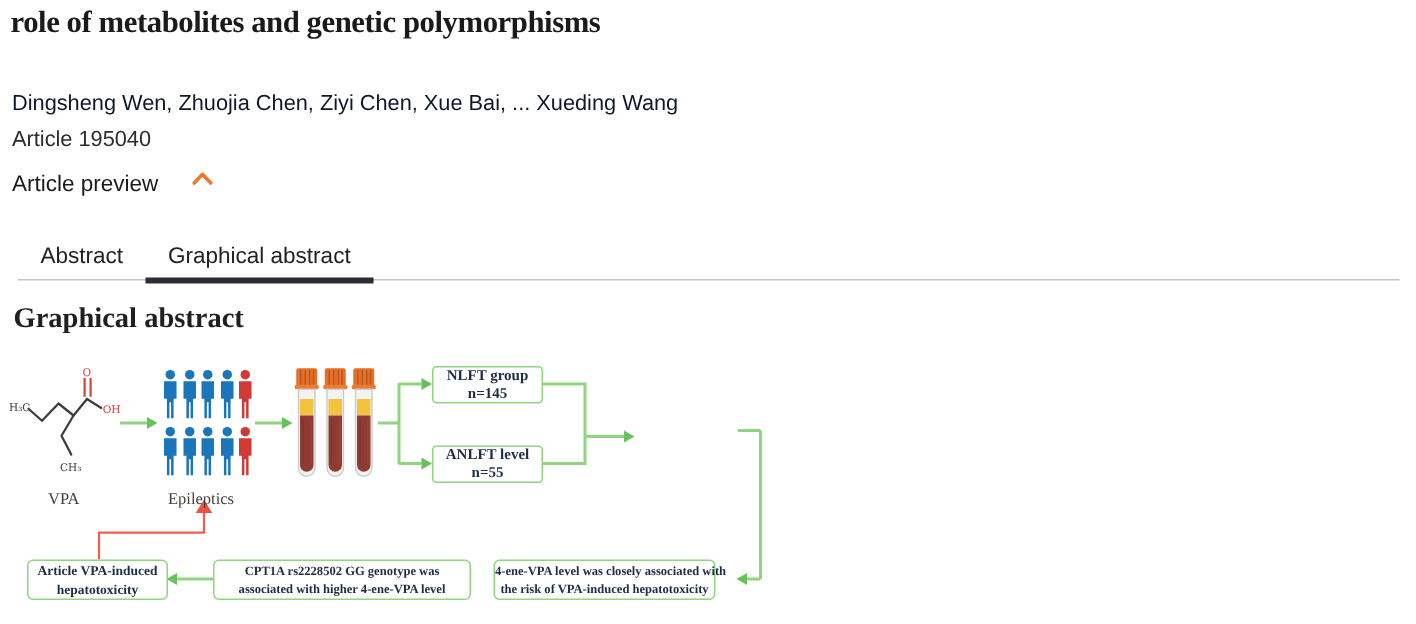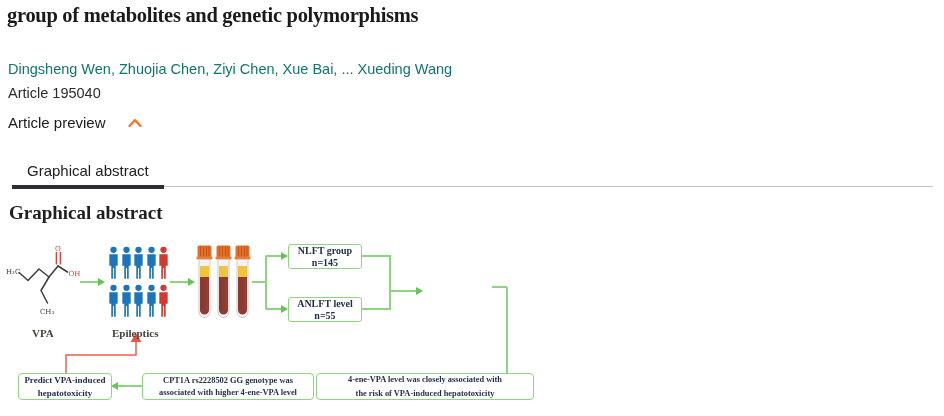--- a/index.html
+++ b/index.html
@@ -11,25 +11,25 @@
   .abs { position:absolute; }
 
   
   .title {
     left:7px; top:1px; width:930px;
     font-family:"Liberation Serif", serif;
     font-size:20.5px; line-height:28px; letter-spacing:-0.3px;
     color:#1a1a1a; cursor:pointer;
   }
   .title span { display:block; white-space:nowrap; }
-  .authors { left:8px; top:61px; font-size:14.5px; color:#0f766e; }
+  .authors { left:8px; top:61px; font-size:14.5px; color:#0f172a; }
   .article-num { left:8px; top:85px; font-size:14.5px; color:#2b2b2b; }
   .preview-toggle {
     left:8px; top:114px; font-size:15px; color:#1b1b1b;
-    display:flex; align-items:center; gap:22px; cursor:pointer;
+    display:flex; align-items:flex-start; gap:22px; cursor:pointer;
   }
 
   
   .tabs-wrap {
     left:12px; top:160px; width:921px;
     display:flex; border-bottom:1px solid #c2c2ca;
   }
   .tab {
     padding:2px 15px 7px; font-size:15px; color:#202124;
     position:relative; cursor:pointer; white-space:nowrap;
@@ -43,21 +43,21 @@
     left:9px; top:202px;
     font-family:"Liberation Serif", serif; font-size:19px; color:#1f1f1f;
   }
 
   
   .figure { left:0; top:233px; width:544px; height:183px; }
   .connectors { position:absolute; left:0; top:0; }
 
   .fig-label {
     position:absolute; font-family:"Liberation Serif", serif;
-    font-size:11px; color:#45423a; white-space:nowrap;font-weight:bold;
+    font-size:11px; color:#45423a; white-space:nowrap;
   }
 
   .person-rows { position:absolute; left:107px; top:12px; }
   .person-row { display:flex; height:37px; }
   .person-row + .person-row { margin-top:1px; }
   .person-row svg { margin-right:-0.5px; }
 
   .tubes { position:absolute; left:196px; top:12px; display:flex; gap:2px; }
 
   .flow-box {
@@ -78,44 +78,45 @@
     justify-content:flex-start; padding-top:6px;
   }
   .snp-label { font-family:"Liberation Sans", sans-serif; font-weight:400;
     font-size:10px; color:#6b6b6b; margin-top:-1px; }
   .lcms-label { font-family:"Liberation Sans", sans-serif; font-weight:400;
     font-size:10px; color:#3d3d3d; margin-top:0px; }
 
   .finding-box { top:140px; height:27px; font-size:8.4px; line-height:1.35; border-radius:4px; }
   #predict-box  { left:18px;  width:94px;  font-size:9px; }
   #genotype-box { left:142px; width:172px; }
-  #level-box    { left:316px; width:218px;justify-content:space-between; }
+  #level-box    { left:329px; width:148px; }
 
   .chem-svg text { font-family:"DejaVu Serif", serif; }
 </style>
 </head>
 <body>
 
 <h1 class="abs title">
-  <span>group of metabolites and genetic polymorphisms</span>
+  <span>role of metabolites and genetic polymorphisms</span>
 </h1>
 
 <div class="abs authors">Dingsheng Wen, Zhuojia Chen, Ziyi Chen, Xue Bai, ... Xueding Wang</div>
 <div class="abs article-num">Article 195040</div>
 
 <div class="abs preview-toggle">
   <span>Article preview</span>
   <span style="display:inline-flex;">
     <svg width="14" height="10" viewBox="0 0 14 10">
       <polyline points="1.5,8 7,2.2 12.5,8" fill="none" stroke="#f0782d" stroke-width="2.4" stroke-linecap="round" stroke-linejoin="round"></polyline>
     </svg>
   </span>
 </div>
 
 <div class="abs tabs-wrap">
+  <div class="tab">Abstract</div>
   <div class="tab selected">Graphical abstract</div>
 </div>
 
 <h2 class="abs section-heading">Graphical abstract</h2>
 
 <div class="abs figure">
 
   <svg class="connectors" width="544" height="183">
     <g stroke="#8fd57f" stroke-width="2" fill="none">
       <path d="M80,49 H98"></path>
@@ -245,21 +246,21 @@
     <div>NLFT group</div>
     <div>n=145</div>
   </div>
   <div class="flow-box group-box" id="anlft-box">
     <div>ANLFT level</div>
     <div>n=55</div>
   </div>
 
 
   <div class="flow-box finding-box" id="predict-box">
-    <div>Predict VPA-induced</div>
+    <div>Article VPA-induced</div>
     <div>hepatotoxicity</div>
   </div>
   <div class="flow-box finding-box" id="genotype-box">
     <div>CPT1A rs2228502 GG genotype was</div>
     <div>associated with higher 4-ene-VPA level</div>
   </div>
   <div class="flow-box finding-box" id="level-box">
     <div>4-ene-VPA level was closely associated with</div>
     <div>the risk of VPA-induced hepatotoxicity</div>
   </div>

